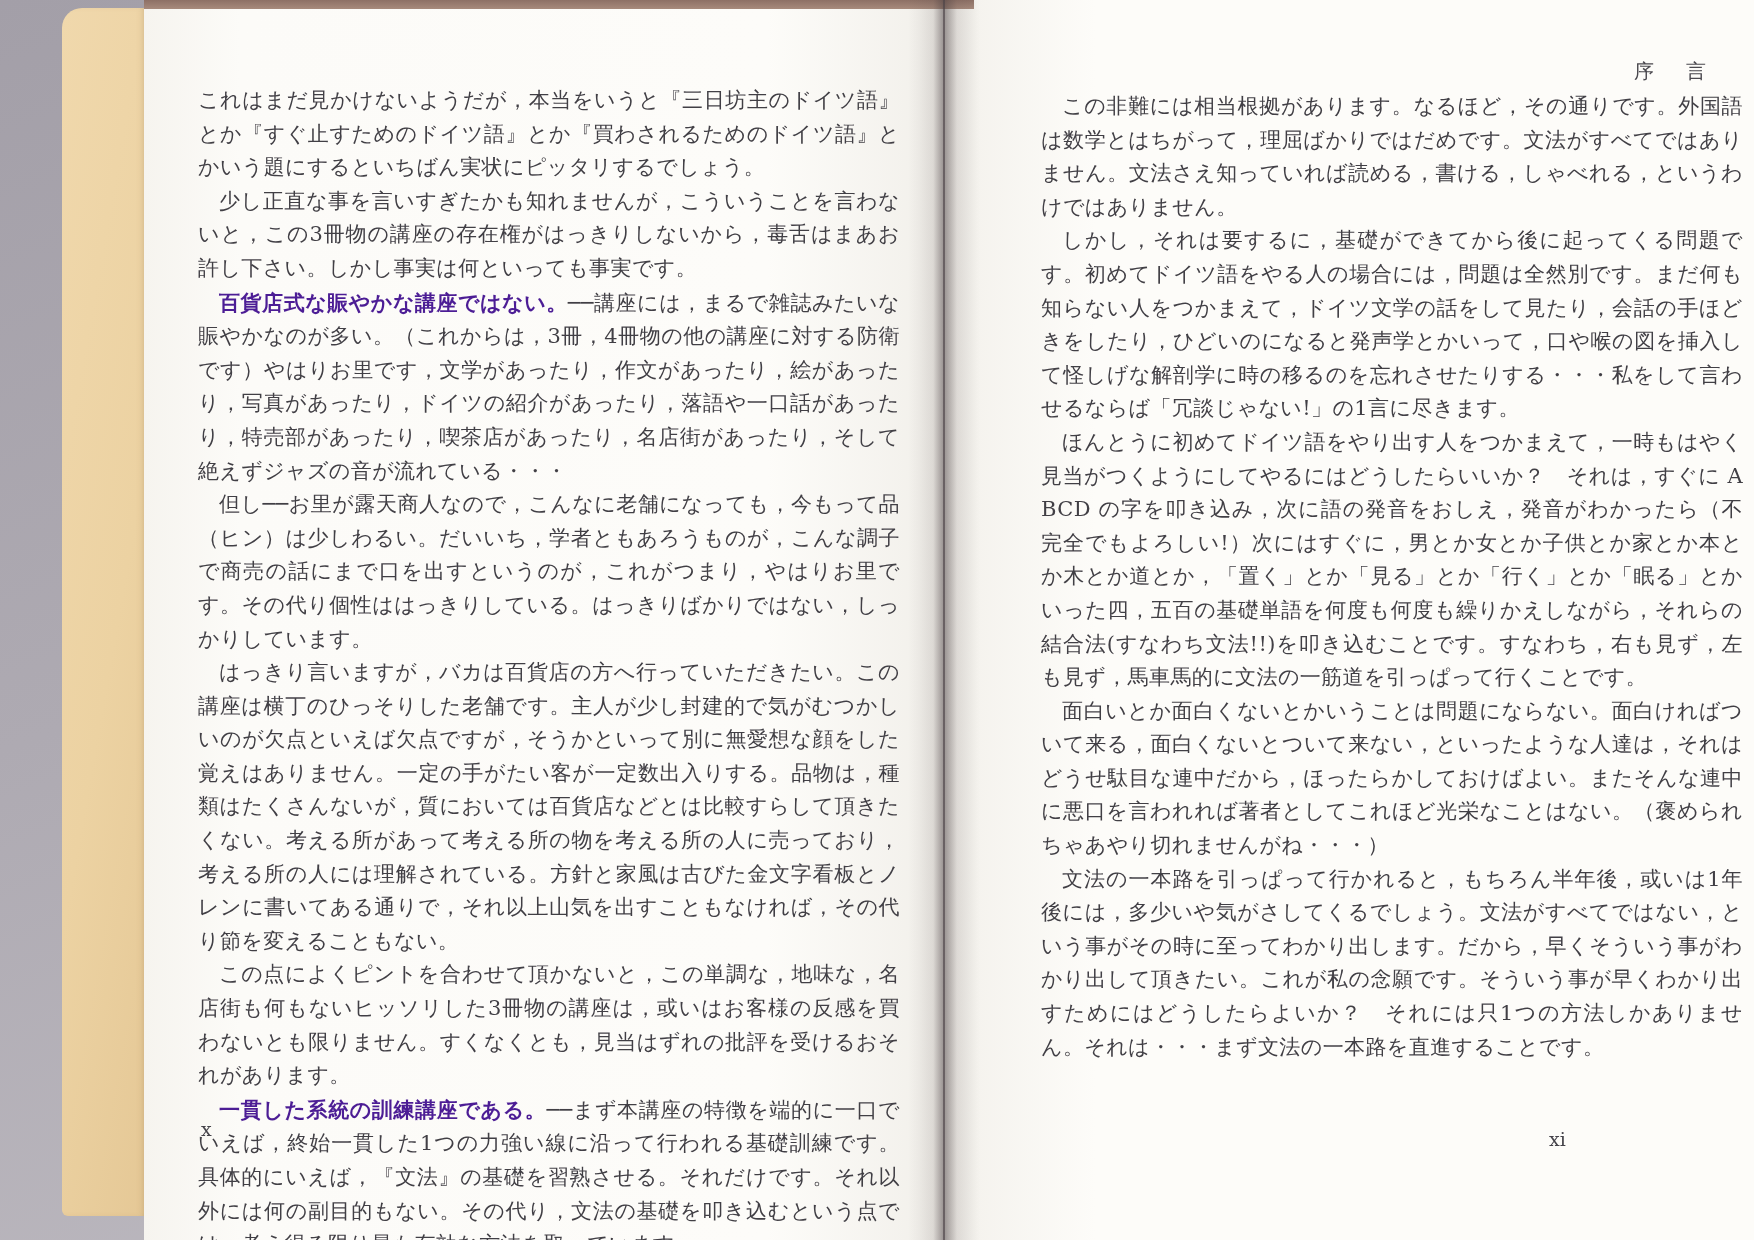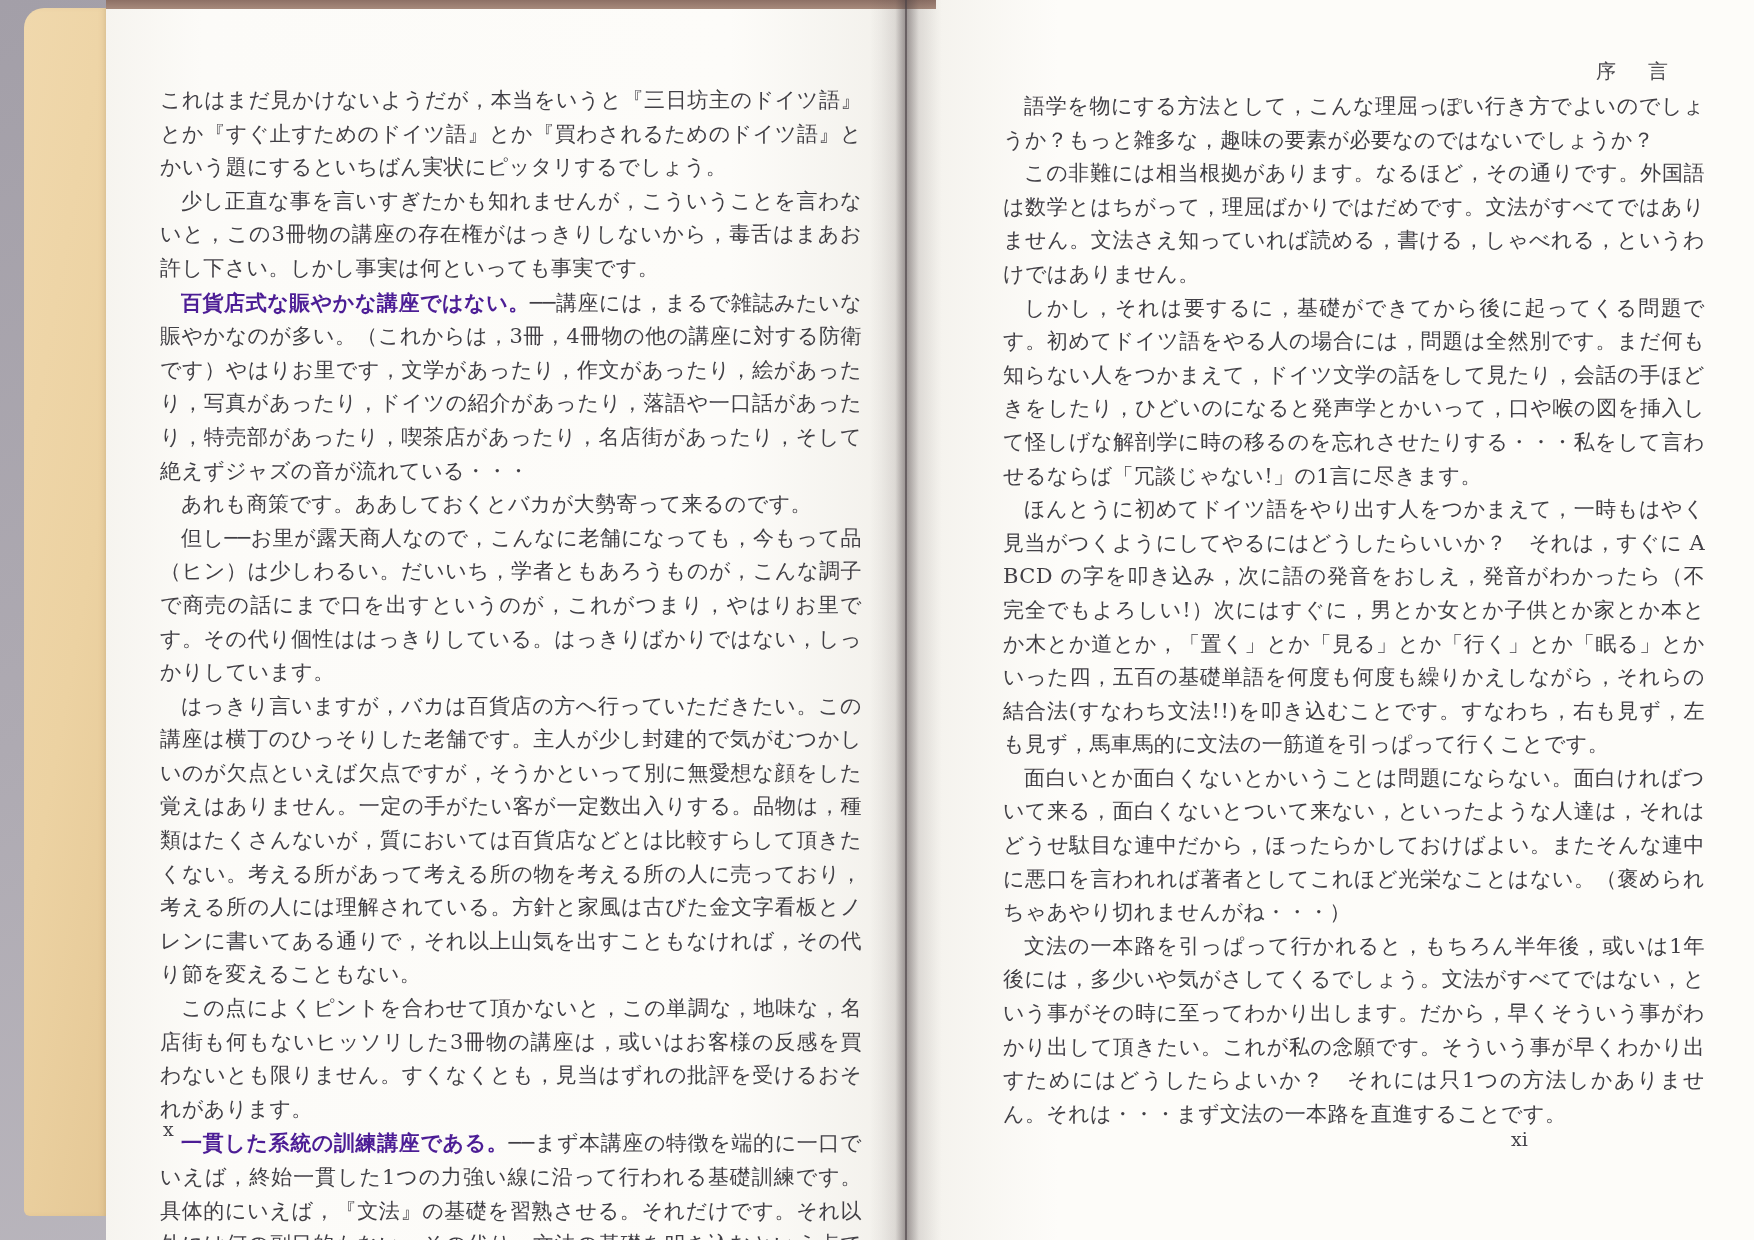--- a/index.html
+++ b/index.html
@@ -4,21 +4,21 @@
 <style>
   html, body {
     margin: 0;
     padding: 0;
     width: 1754px;
     height: 1240px;
     overflow: hidden;
     font-family: "DejaVu Serif", "Liberation Serif", serif;
     background: linear-gradient(160deg, #a39fa8 0%, #aeaab2 40%, #c4c1c7 100%);
   }
-  .stage { position: relative; width: 1552px; height: 1240px; }
+  .stage { position: relative; width: 1552px; height: 1240px; margin-left: 38px; }
 
   
   .cover-edge {
     position: absolute;
     left: 24px; top: 8px;
     width: 84px; height: 1208px;
     background: linear-gradient(100deg, #f0d8ac 0%, #ecd2a2 55%, #e5c896 100%);
     border-radius: 20px 0 0 6px;
     box-shadow: inset -6px 0 8px -6px rgba(120,90,50,0.45);
   }
@@ -109,30 +109,28 @@
 
   <div class="top-edge"></div>
   <div class="gutter"></div>
 
   <div class="running-head">序　言</div>
 
   <div class="text-block tb-left">
     <p class="para"><span>これはまだ見かけないようだが，本当をいうと『三日坊主のドイツ語』とか『すぐ止すためのドイツ語』とか『買わされるためのドイツ語』とかいう題にするといちばん実状にピッタリするでしょう。</span></p>
     <p class="para indent"><span>少し正直な事を言いすぎたかも知れませんが，こういうことを言わないと，この3冊物の講座の存在権がはっきりしないから，毒舌はまあお許し下さい。しかし事実は何といっても事実です。</span></p>
     <p class="para indent"><span class="lead">百貨店式な賑やかな講座ではない。</span><span>──講座には，まるで雑誌みたいな賑やかなのが多い。（これからは，3冊，4冊物の他の講座に対する防衛です）やはりお里です，文学があったり，作文があったり，絵があったり，写真があったり，ドイツの紹介があったり，落語や一口話があったり，特売部があったり，喫茶店があったり，名店街があったり，そして絶えずジャズの音が流れている・・・</span></p>
-    <p class="para indent"><span>あれも商策です。ああしておくとバカが大勢寄って来るのです。</span></p>
     <p class="para indent"><span>但し──お里が露天商人なので，こんなに老舗になっても，今もって品（ヒン）は少しわるい。だいいち，学者ともあろうものが，こんな調子で商売の話にまで口を出すというのが，これがつまり，やはりお里です。その代り個性ははっきりしている。はっきりばかりではない，しっかりしています。</span></p>
     <p class="para indent"><span>はっきり言いますが，バカは百貨店の方へ行っていただきたい。この講座は横丁のひっそりした老舗です。主人が少し封建的で気がむつかしいのが欠点といえば欠点ですが，そうかといって別に無愛想な顔をした覚えはありません。一定の手がたい客が一定数出入りする。品物は，種類はたくさんないが，質においては百貨店などとは比較すらして頂きたくない。考える所があって考える所の物を考える所の人に売っており，考える所の人には理解されている。方針と家風は古びた金文字看板とノレンに書いてある通りで，それ以上山気を出すこともなければ，その代り節を変えることもない。</span></p>
     <p class="para indent"><span>この点によくピントを合わせて頂かないと，この単調な，地味な，名店街も何もないヒッソリした3冊物の講座は，或いはお客様の反感を買わないとも限りません。すくなくとも，見当はずれの批評を受けるおそれがあります。</span></p>
     <p class="para indent"><span class="lead">一貫した系統の訓練講座である。</span><span>──まず本講座の特徴を端的に一口でいえば，終始一貫した1つの力強い線に沿って行われる基礎訓練です。具体的にいえば，『文法』の基礎を習熟させる。それだけです。それ以外には何の副目的もない。その代り，文法の基礎を叩き込むという点では，考え得る限り最も有効な方法を取っています。</span></p>
 
   </div>
 
   <div class="text-block tb-right">
-    <p class="para indent"><span>語学を物にする方法として，こんな理屈っぽい行き方でよいのでしょうか？もっと雑多な，趣味の要素が必要なのではないでしょうか？</span></p>
     <p class="para indent"><span>この非難には相当根拠があります。なるほど，その通りです。外国語は数学とはちがって，理屈ばかりではだめです。文法がすべてではありません。文法さえ知っていれば読める，書ける，しゃべれる，というわけではありません。</span></p>
     <p class="para indent"><span>しかし，それは要するに，基礎ができてから後に起ってくる問題です。初めてドイツ語をやる人の場合には，問題は全然別です。まだ何も知らない人をつかまえて，ドイツ文学の話をして見たり，会話の手ほどきをしたり，ひどいのになると発声学とかいって，口や喉の図を挿入して怪しげな解剖学に時の移るのを忘れさせたりする・・・私をして言わせるならば「冗談じゃない!」の1言に尽きます。</span></p>
     <p class="para indent"><span>ほんとうに初めてドイツ語をやり出す人をつかまえて，一時もはやく見当がつくようにしてやるにはどうしたらいいか？　それは，すぐに ABCD の字を叩き込み，次に語の発音をおしえ，発音がわかったら（不完全でもよろしい!）次にはすぐに，男とか女とか子供とか家とか本とか木とか道とか，「置く」とか「見る」とか「行く」とか「眠る」とかいった四，五百の基礎単語を何度も何度も繰りかえしながら，それらの結合法(すなわち文法!!)を叩き込むことです。すなわち，右も見ず，左も見ず，馬車馬的に文法の一筋道を引っぱって行くことです。</span></p>
     <p class="para indent"><span>面白いとか面白くないとかいうことは問題にならない。面白ければついて来る，面白くないとついて来ない，といったような人達は，それはどうせ駄目な連中だから，ほったらかしておけばよい。またそんな連中に悪口を言われれば著者としてこれほど光栄なことはない。（褒められちゃあやり切れませんがね・・・）</span></p>
     <p class="para indent"><span>文法の一本路を引っぱって行かれると，もちろん半年後，或いは1年後には，多少いや気がさしてくるでしょう。文法がすべてではない，という事がその時に至ってわかり出します。だから，早くそういう事がわかり出して頂きたい。これが私の念願です。そういう事が早くわかり出すためにはどうしたらよいか？　それには只1つの方法しかありません。それは・・・まず文法の一本路を直進することです。</span></p>
 
   </div>
 
   <div class="page-num pn-left">x</div>
   <div class="page-num pn-right">xi</div>

